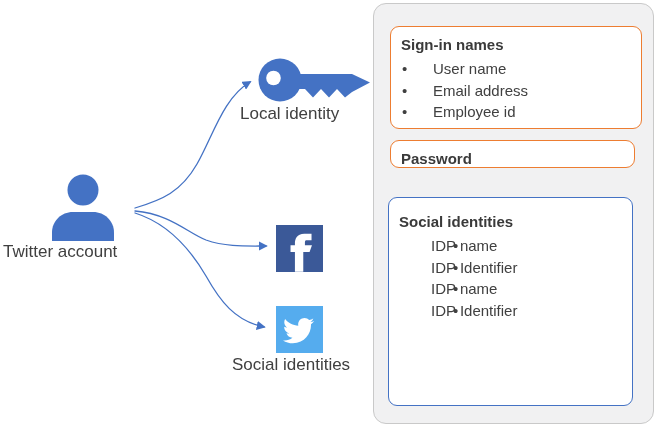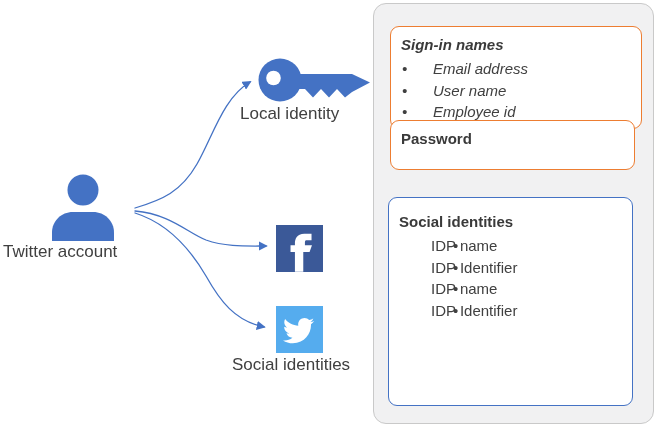--- a/index.html
+++ b/index.html
@@ -22,22 +22,22 @@
     position:absolute;left:373px;top:3px;width:281px;height:421px;
     background:#F1F1F2;border:1px solid #C9C9C9;border-radius:13px;
     box-sizing:border-box;
   }
   .box{
     position:absolute;background:#ffffff;border-radius:9px;
     box-sizing:border-box;
   }
   .box-orange{border:1.5px solid #ED7D31;}
   .box-blue{border:1.5px solid #4472C4;}
-  .box-signin{left:16px;top:22px;width:252px;height:103px;font-style:italic;}
-  .box-password{left:16px;top:116px;width:245px;height:50px;}
+  .box-signin{left:16px;top:22px;width:252px;height:103px;}
+  .box-password{left:16px;top:136px;width:245px;height:28px;}
   .box-socials{left:14px;top:193px;width:245px;height:209px;}
   .box-title{
     font-size:15px;font-weight:bold;color:#3A3A3A;
     padding:8px 10px 3px 10px;line-height:20px;
   }
   .box-socials .box-title{padding-top:14px;}
   .li{
     position:relative;font-size:15px;color:#404040;line-height:21.7px;
     padding-left:42px;white-space:nowrap;
   }
@@ -92,22 +92,22 @@
       <g transform="translate(7,9) scale(1.3)">
         <path fill="#ffffff" d="M23.954 4.569c-.885.389-1.83.654-2.825.775 1.014-.611 1.794-1.574 2.163-2.723-.951.555-2.005.959-3.127 1.184-.896-.959-2.173-1.559-3.591-1.559-2.717 0-4.92 2.203-4.92 4.917 0 .39.045.765.127 1.124C7.691 8.094 4.066 6.13 1.64 3.161c-.427.722-.666 1.561-.666 2.475 0 1.71.87 3.213 2.188 4.096-.807-.026-1.566-.248-2.228-.616v.061c0 2.385 1.693 4.374 3.946 4.827-.413.111-.849.171-1.296.171-.314 0-.615-.03-.916-.086.631 1.953 2.445 3.377 4.604 3.417-1.68 1.319-3.809 2.105-6.102 2.105-.39 0-.779-.023-1.17-.067 2.189 1.394 4.768 2.209 7.557 2.209 9.054 0 13.999-7.496 13.999-13.986 0-.209 0-.42-.015-.63.961-.689 1.8-1.56 2.46-2.548l-.047-.02z"></path>
       </g>
     </svg>
   </div>
 
   <div class="panel">
 
     <div class="box box-orange box-signin">
       <div class="box-title">Sign-in names</div>
+      <div class="li li-1">User name</div>
       <div class="li li-1">Email address</div>
-      <div class="li li-1">User name</div>
       <div class="li li-1">Employee id</div>
     </div>
 
     <div class="box box-orange box-password">
       <div class="box-title">Password</div>
     </div>
 
     <div class="box box-blue box-socials">
       <div class="box-title">Social identities</div>
       <div class="li li-2">IDP name</div>

